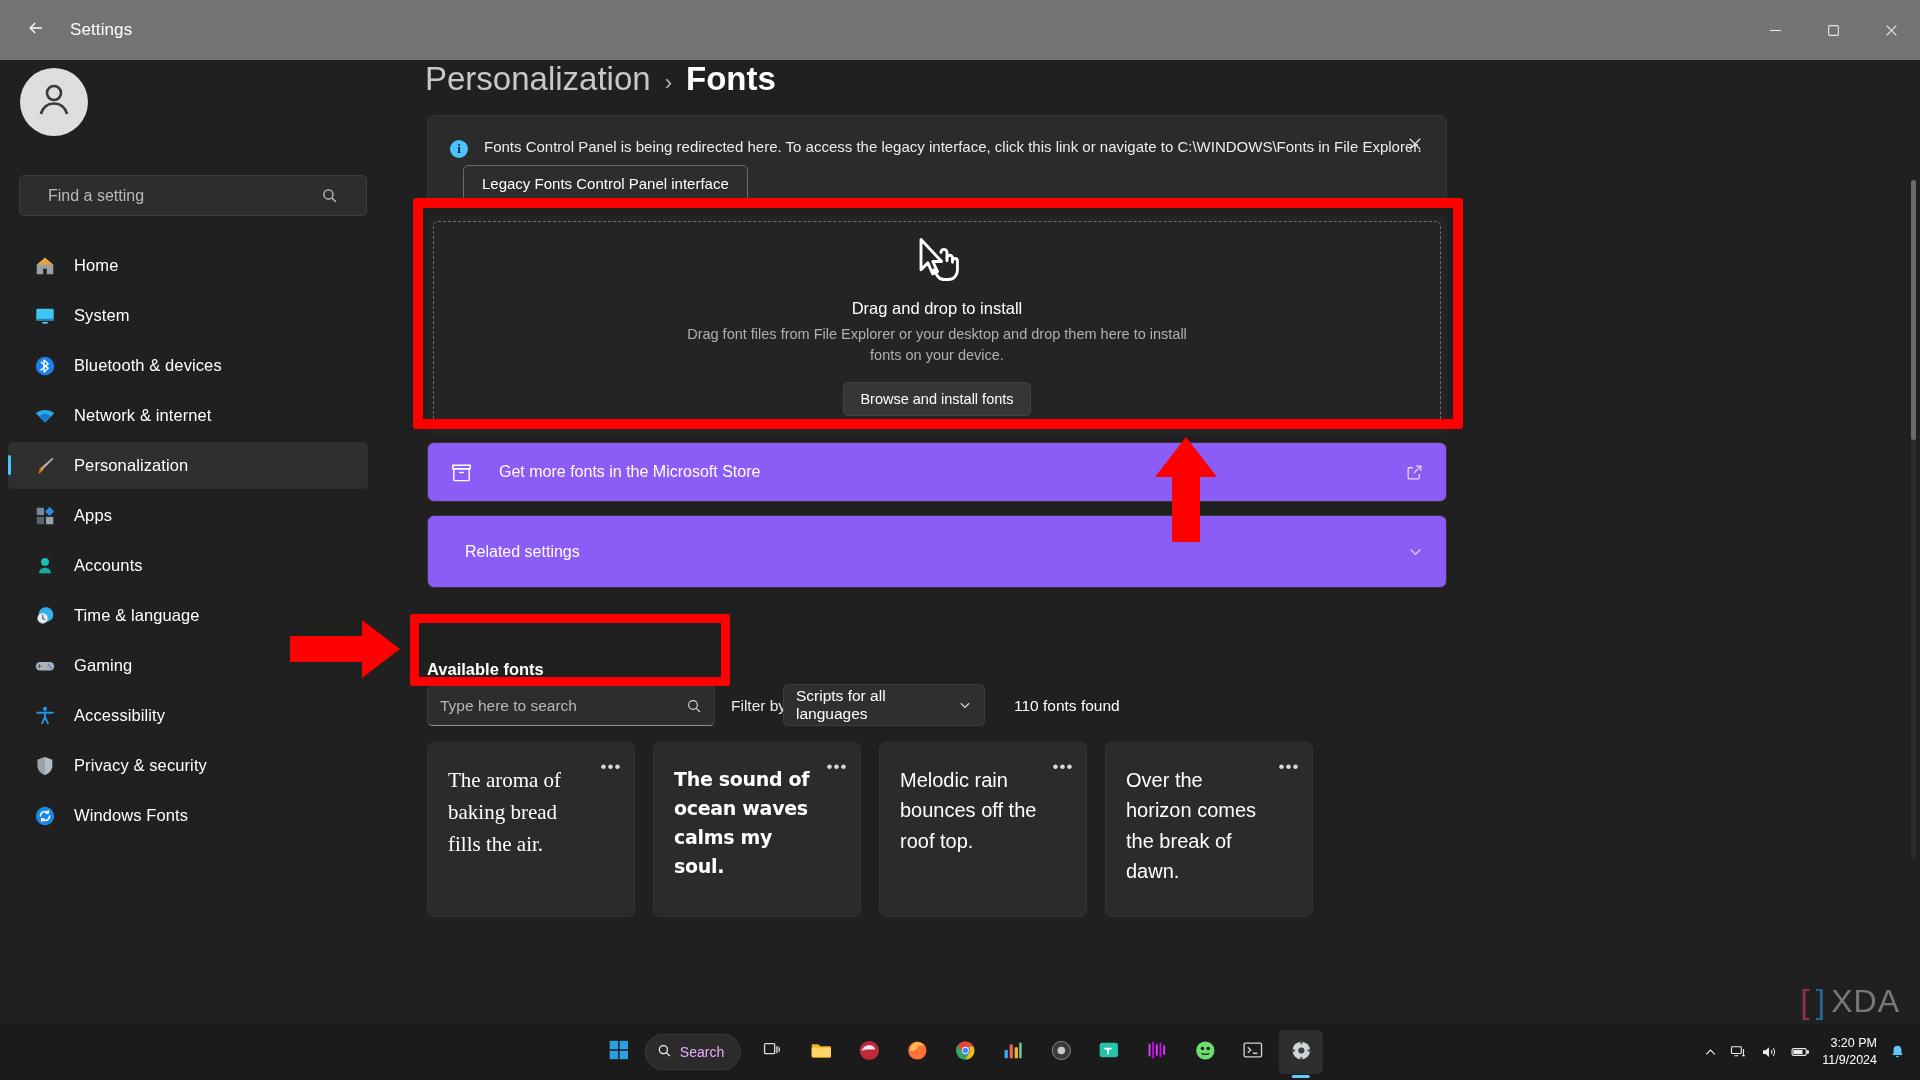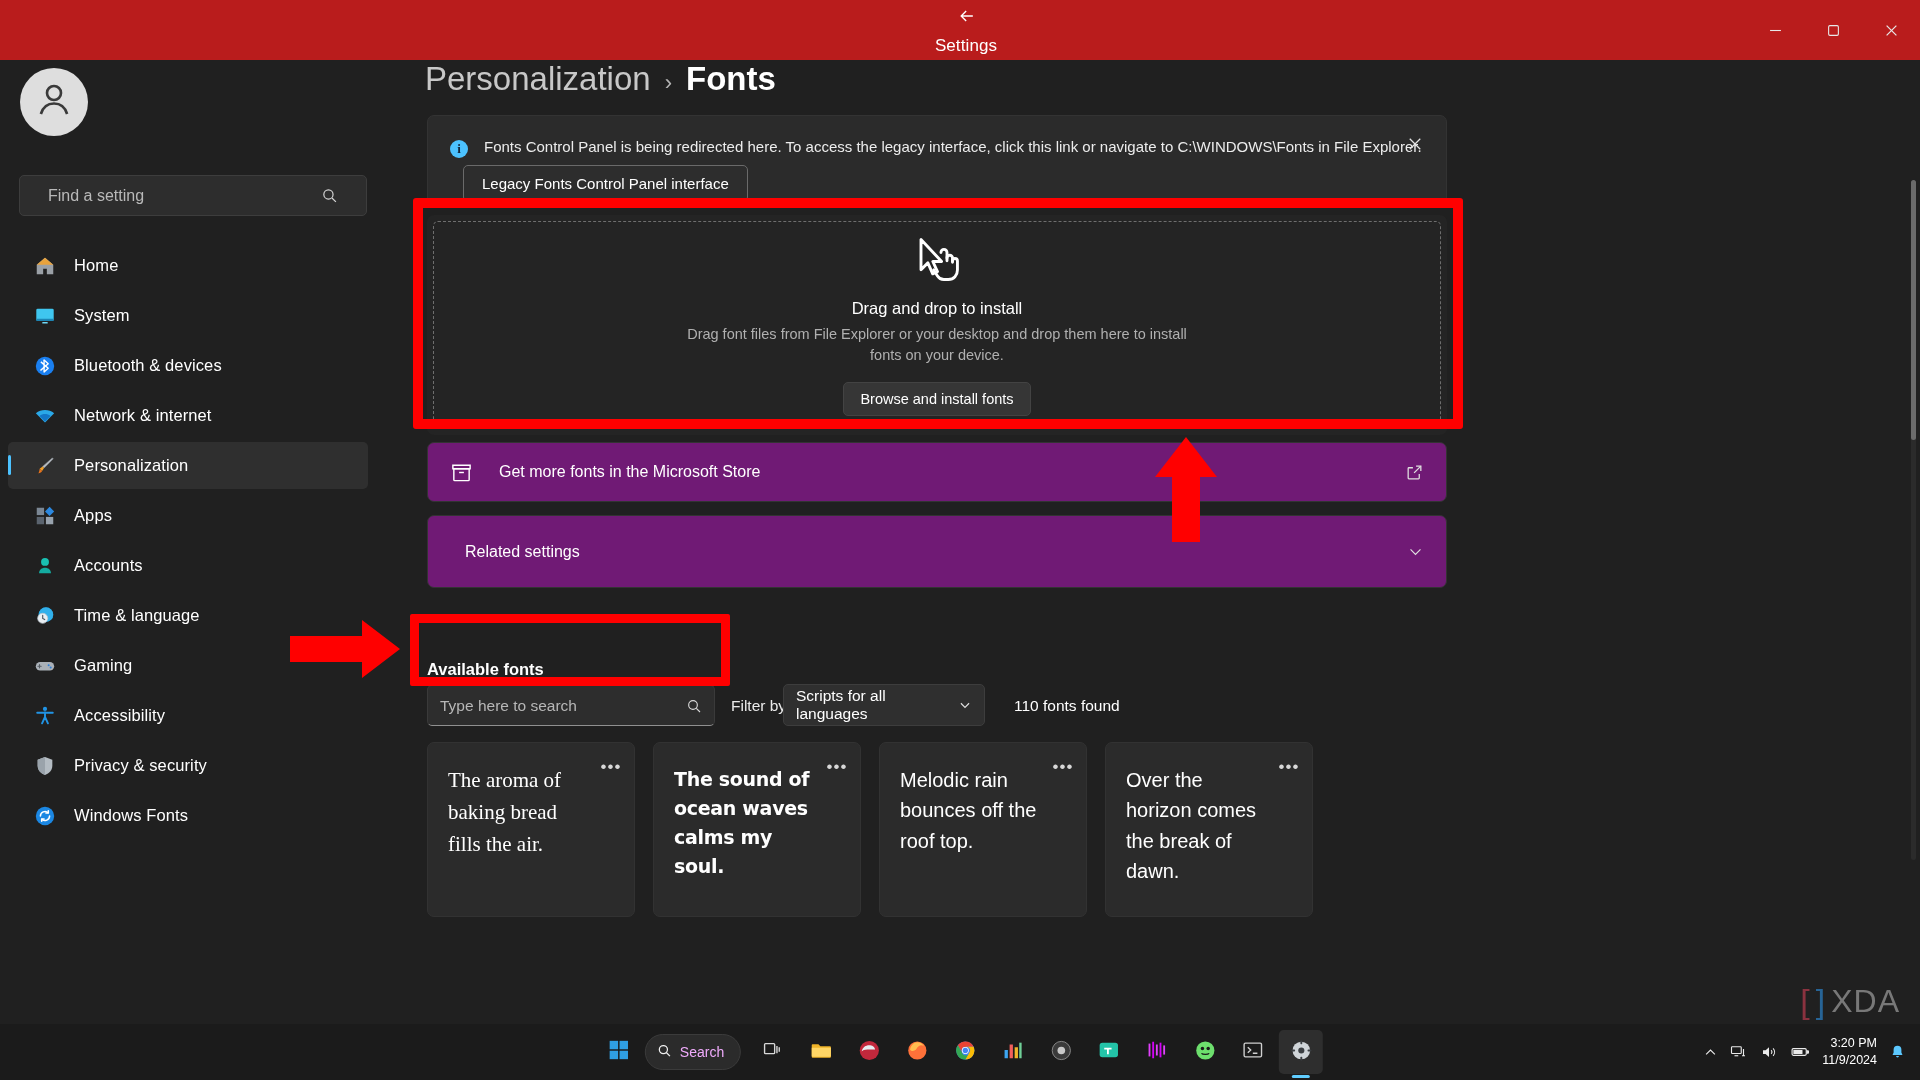--- a/index.html
+++ b/index.html
@@ -8,21 +8,21 @@
     background: #202020;
     font-family: "Liberation Sans", sans-serif;
     overflow: hidden;
     color: #ffffff;
   }
   #root { position: relative; width: 1920px; height: 1080px; background: #202020; }
 
   
   .titlebar {
     position: absolute; top: 0; left: 0; width: 1920px; height: 60px;
-    background: #b91c1c; display: flex; align-items: center; flex-direction: column;
+    background: #737373; display: flex; align-items: center;
   }
   .back-btn {
     width: 44px; height: 36px; margin-left: 14px;
     display: flex; align-items: center; justify-content: center;
     border-radius: 5px; color: #ffffff;
   }
   .back-btn svg { width: 20px; height: 20px; }
   .app-title { font-size: 17px; color: #ffffff; margin-left: 12px; letter-spacing: .1px; }
   .win-ctrls { position: absolute; right: 0; top: 0; height: 60px; display: flex; }
   .win-btn {
@@ -62,21 +62,21 @@
   .navlabel { font-size: 16.5px; color: #ffffff; margin-left: 16px; letter-spacing: .1px; }
 
   
   .main { position: absolute; left: 380px; top: 60px; width: 1540px; height: 960px; overflow: hidden; }
   .breadcrumb { position: absolute; left: 45px; top: 0px; display: flex; align-items: baseline; gap: 14px; }
   .bc-parent { font-size: 33px; color: #c8c8c8; font-weight: 400; }
   .bc-sep { font-size: 22px; color: #b4b4b4; }
   .bc-current { font-size: 33px; color: #ffffff; font-weight: 600; }
 
   .card {
-    position: absolute; background: #701a75; border: 1px solid #333333; border-radius: 7px;
+    position: absolute; background: #8b5cf6; border: 1px solid #333333; border-radius: 7px;
   }
   
   .banner { left: 47px; top: 55px; width: 1020px; height: 90px; background: #2b2b2b; }
   .banner .info-ico {
     position: absolute; left: 22px; top: 24px; width: 18px; height: 18px; border-radius: 50%;
     background: #4cc2ff; color: #12263a; font-size: 13px; font-weight: bold;
     display: flex; align-items: center; justify-content: center; font-family: "Liberation Serif", serif;
   }
   .banner .btext { position: absolute; left: 56px; top: 22px; font-size: 15px; color: #ececec; white-space: nowrap; }
   .banner .bclose {

